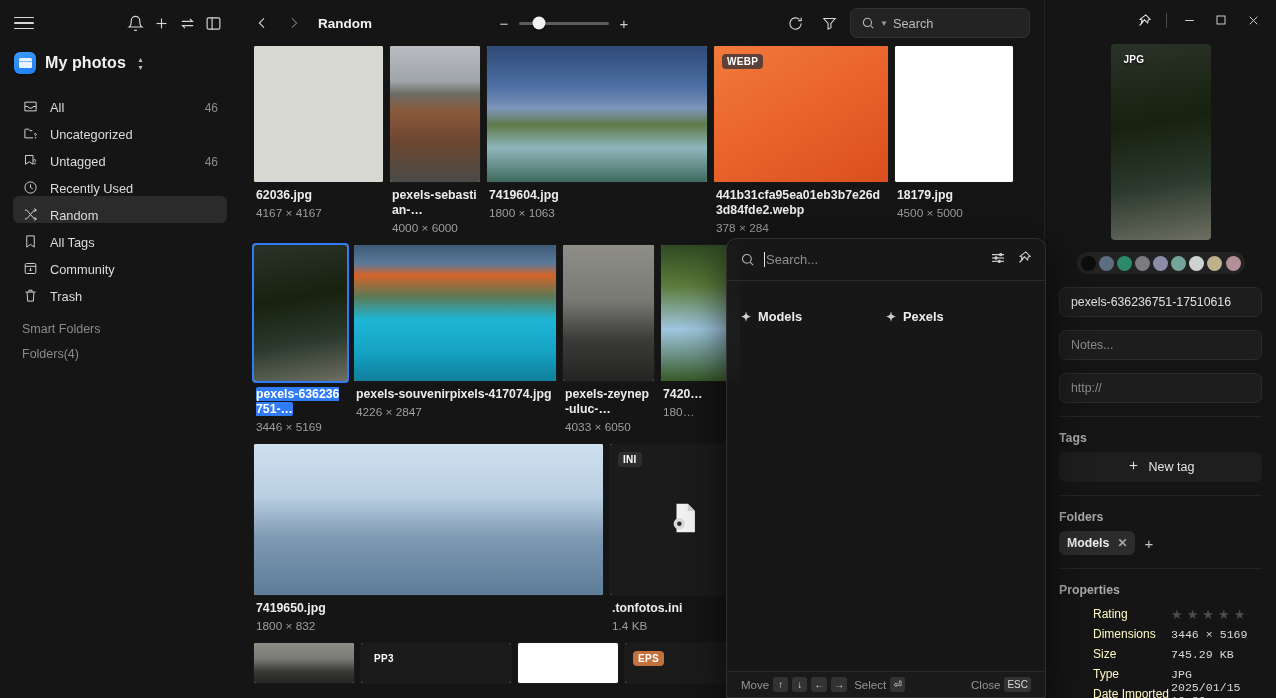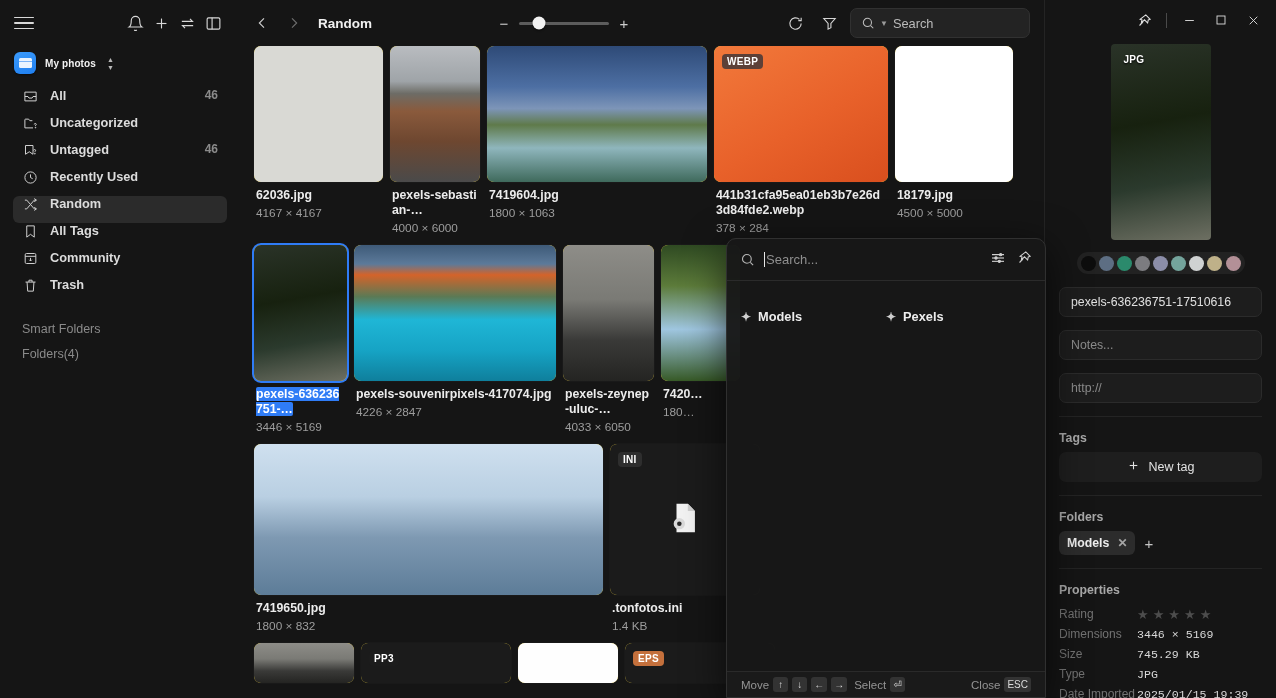--- a/index.html
+++ b/index.html
@@ -27,30 +27,30 @@
   .sb-top .ic svg { display: block; }
 
   .lib-row { display: flex; align-items: center; gap: 9px; padding: 6px 16px 10px 14px; }
   .lib-icon { width: 22px; height: 22px; border-radius: 6px;
       background: linear-gradient(160deg,#3b9bfc,#1f7ff0); display: flex; align-items: center;
       justify-content: center; box-shadow: 0 1px 2px rgba(0,0,0,.5); }
   .lib-icon .pg { width: 13px; height: 10px; border-radius: 1.5px; background: #eaf4ff;
       position: relative; }
   .lib-icon .pg:before { content:""; position:absolute; left:0; right:0; top:3px;
       height:1px; background:#1f7ff0; opacity:.55; }
-  .lib-name { font-size: 10px; font-weight: bold; color: #f2f2f2; letter-spacing: .1px; }
+  .lib-name { font-size: 16px; font-weight: bold; color: #f2f2f2; letter-spacing: .1px; }
   .lib-caret { margin-left: 2px; color: #b9b9b9; font-size: 10px; line-height: 1;
       display:flex; flex-direction:column; gap:1px; }
   .lib-caret span { display:block; font-size:7px; line-height:7px; }
 
   .nav { padding: 4px 13px 0 13px; }
   .nav-item {
-    display: flex; align-items: flex-start; gap: 11px;
+    display: flex; align-items: flex-end; gap: 11px;
     height: 27px; padding: 0 9px; border-radius: 6px; cursor: pointer;
-    color: #dcdcdc; font-size: 12.8px; margin-bottom: 0px; font-weight: bold;
+    color: #dcdcdc; font-size: 12.8px; margin-bottom: 0px;
   }
   .nav-item.active { background: #2b2b2b; }
   .nav-item .nv-ic { width: 17px; height: 17px; flex: 0 0 17px; display:flex;
       align-items:center; justify-content:center; color: #cfcfcf; }
   .nav-item .nv-label { flex: 1; white-space: nowrap; }
   .nav-item .nv-count { color: #8b8b8b; font-size: 12px; }
 
   .nav-sec { padding: 18px 22px 0 22px; color: #8a8a8a; font-size: 12.5px; }
   .nav-sec + .nav-sec { padding-top: 11px; }
 
@@ -82,21 +82,21 @@
       border-radius: 7px; display: flex; align-items: center; gap: 5px; padding: 0 10px;
       cursor: text; }
   .searchbox .s-ic { color: #bdbdbd; display: flex; }
   .searchbox .s-car { color: #9a9a9a; font-size: 8px; }
   .searchbox .s-ph { color: #bbbbbb; font-size: 12.8px; }
 
   
   .gridarea { flex: 1; overflow: hidden; padding: 0 14px; position: relative; }
   .grid-row { display: flex; gap: 7px; align-items: flex-start; }
   .card { position: relative; }
-  .thumb { border-radius: 7px; position: relative; overflow: hidden;
+  .thumb { border-radius: 2px; position: relative; overflow: hidden;
       background: #fde047; box-shadow: 0 0 0 1px rgba(255,255,255,.02); }
   .card.selected .thumb { box-shadow: 0 0 0 2px #2f7cf6; }
   .cap { text-align: left; padding: 6px 2px 0; }
   .cap .fn { font-size: 12.3px; font-weight: bold; color: #ececec; line-height: 15px;
       word-break: break-all; }
   .cap .fn .sel { background: #2f7cf6; color: #fff; border-radius: 2px; }
   .cap .dim { font-size: 11.8px; color: #9d9d9d; margin-top: 3px; }
   .badge { position: absolute; left: 8px; top: 8px; font-size: 10px; font-weight: bold;
       padding: 2px 5px; border-radius: 4px; letter-spacing: .3px; color: #fff; }
   .badge.webp { background: #5d4037; }
@@ -181,21 +181,21 @@
       color: #e2e2e2; cursor: pointer; }
   .folder-row { display: flex; align-items: center; gap: 9px; }
   .fchip { height: 24px; background: #2c2c2c; border-radius: 6px; display: flex;
       align-items: center; gap: 8px; padding: 0 8px; font-size: 12.3px; color: #ededed;
       font-weight: bold; cursor: pointer; }
   .fchip .x { color: #a5a5a5; font-size: 12px; cursor: pointer; }
   .fplus { color: #c5c5c5; font-size: 15px; cursor: pointer; line-height: 1; }
 
   .props { margin-top: 6px; }
   .prow { display: flex; align-items: center; height: 20px; font-size: 12px; }
-  .prow .k { width: 78px; flex: 0 0 78px; color: #737373; }
+  .prow .k { width: 78px; flex: 0 0 78px; color: #fef9c3; margin-left: 34px; }
   .prow .v { color: #d8d8d8; font-family: "Liberation Mono", monospace; font-size: 11.6px; }
   .stars { display: flex; gap: 4px; color: #4d4d4d; font-size: 13px; }
 </style>
 </head>
 <body>
 
 <div class="app">
 
   <aside class="sidebar">
     <div class="sb-top">

